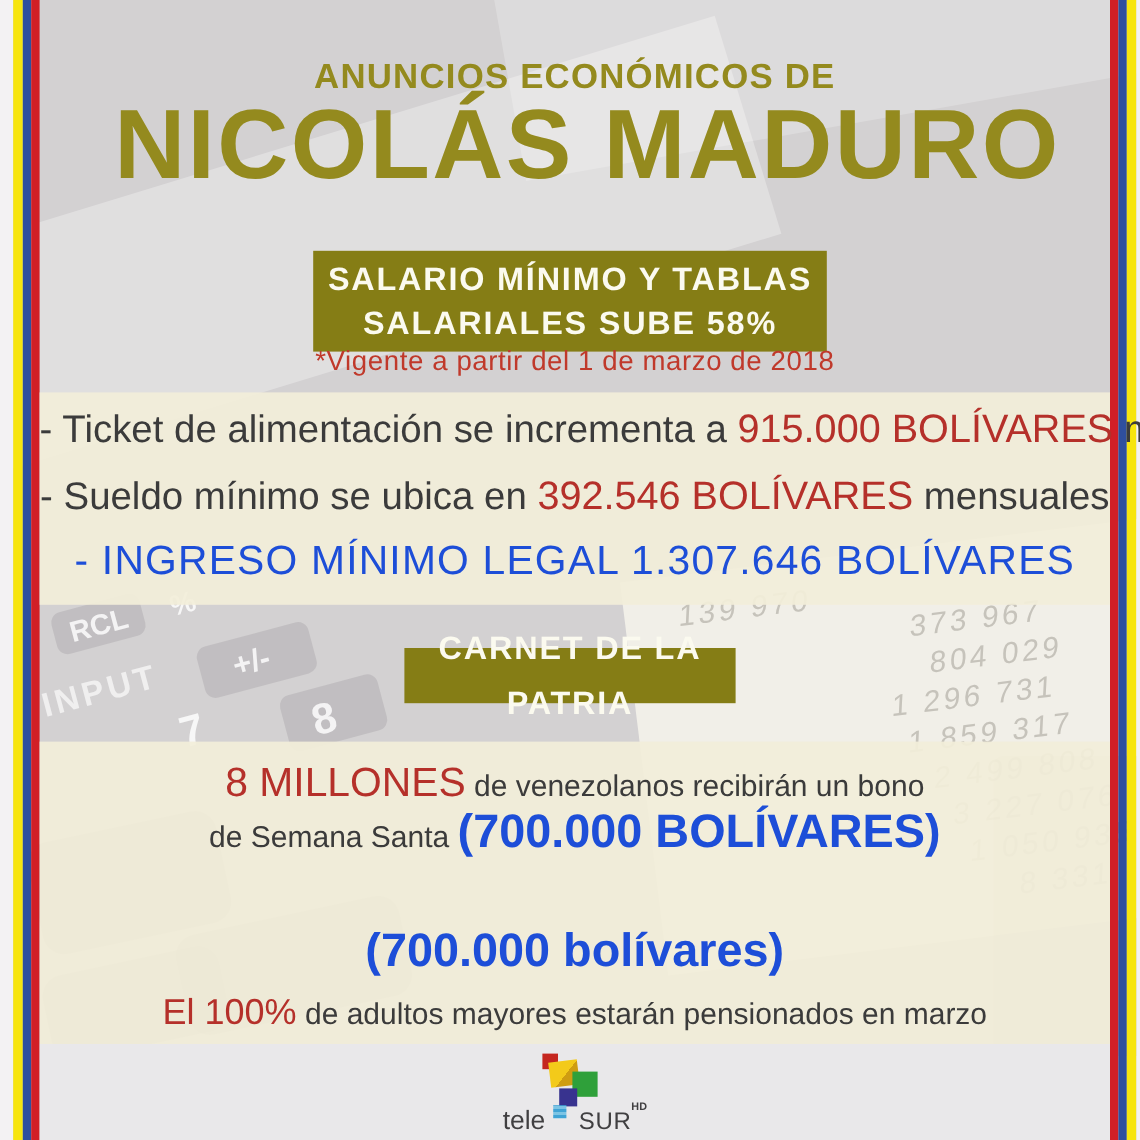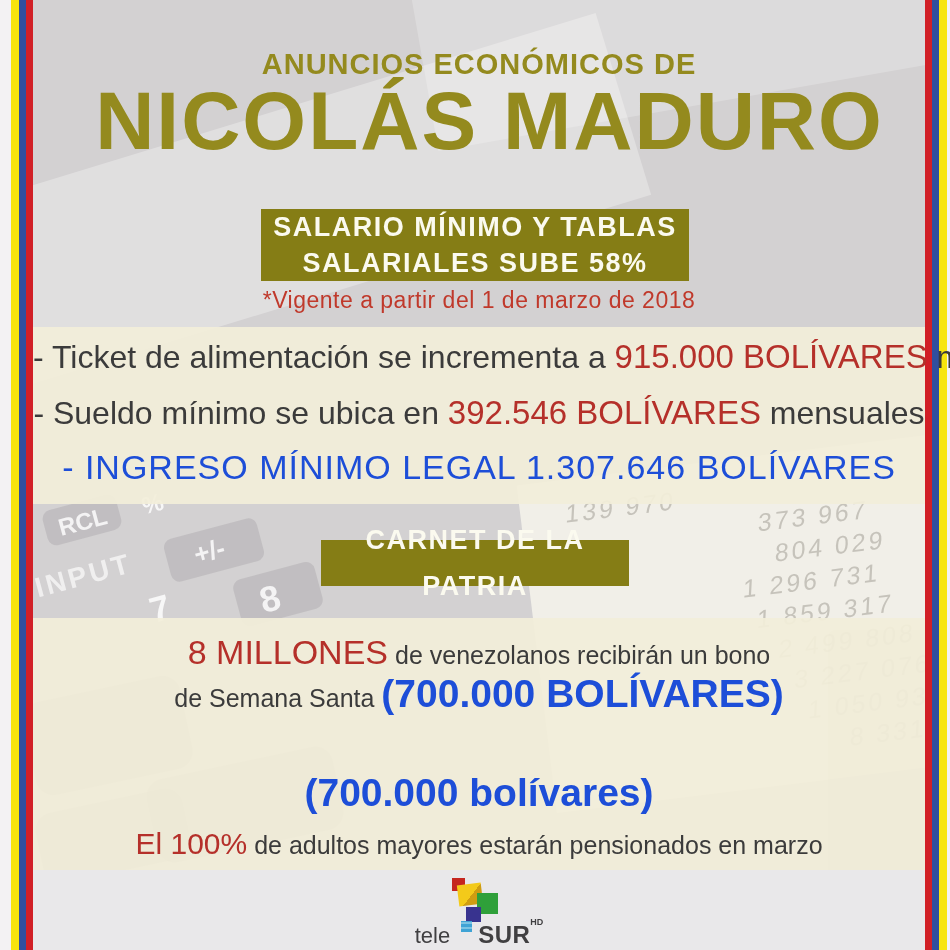--- a/index.html
+++ b/index.html
@@ -42,22 +42,22 @@
   .kl-8{left:260px;top:578px;font-size:36px;}
   
   .kicker{position:absolute;left:33px;right:25px;top:38px;text-align:center;
     color:#948a1e;font-size:29px;font-weight:bold;letter-spacing:1px;margin-top:10px;}
   .title{position:absolute;left:33px;right:25px;top:74px;text-align:center;
     color:#948a1e;font-size:82px;font-weight:bold;letter-spacing:2px;white-space:nowrap;padding-left:21px;}
   
   .badge{position:absolute;left:50%;transform:translateX(-50%);background:#857d15;
     color:#fbfaef;font-weight:bold;text-align:center;letter-spacing:1.5px;
     display:flex;flex-direction:column;justify-content:center;z-index:3;}
-  .badge1{top:209px;width:428px;height:72px;font-size:27px;line-height:36px;}
-  .badge2{top:540px;width:308px;height:46px;font-size:27px;line-height:46px;}
+  .badge1{top:209px;width:428px;height:84px;font-size:27px;line-height:36px;}
+  .badge2{top:540px;width:276px;height:46px;font-size:27px;line-height:46px;}
   .note{position:absolute;left:33px;right:25px;top:287px;text-align:center;
     color:#c0392b;font-size:23px;letter-spacing:0.5px;z-index:3;}
   
   .band{position:absolute;left:33px;right:25px;background:rgba(242,238,217,0.93);z-index:2;}
   .band1{top:327px;height:177px;}
   .band2{top:618px;height:252px;}
   .bline{position:absolute;left:33px;right:25px;text-align:center;white-space:nowrap;z-index:3;}
   .dark{color:#3b3b3b;font-size:32px;text-align:center;}
   .dark-sm{color:#3b3b3b;font-size:25px;}
   .red-big{color:#b5302a;font-size:33px;}
@@ -72,21 +72,21 @@
   .sq{position:absolute;}
   .sq-red{left:452px;top:878px;width:13px;height:13px;background:#c5261f;}
   .sq-yellow{left:458px;top:884px;width:24px;height:21px;transform:rotate(-7deg);
     background:linear-gradient(135deg,#f3ca1a 55%,#cf9d12 55%);}
   .sq-green{left:477px;top:893px;width:21px;height:21px;background:#2fa03a;}
   .sq-blue{left:466px;top:907px;width:15px;height:15px;background:#38338f;}
   .sq-cyan{left:461px;top:921px;width:11px;height:11px;background:#3fa3d5;
     background:repeating-linear-gradient(0deg,#3fa3d5 0 3px,#7cc4e4 3px 5px);}
   .wordmark{position:absolute;left:33px;right:25px;top:921px;text-align:center;color:#403f41;z-index:4;}
   .wm-tele{font-size:22px;}
-  .wm-sur{font-size:24px;font-weight:bold;letter-spacing:0.5px;margin-left:28px;}
+  .wm-sur{font-size:20px;font-weight:normal;letter-spacing:0.5px;margin-left:28px;}
   .wm-hd{font-size:9px;font-weight:bold;vertical-align:top;position:relative;top:-4px;}
 </style>
 </head>
 <body>
 
 <div class="canvas">
 
   <div class="decor streak1"></div>
   <div class="decor streak2"></div>
 

